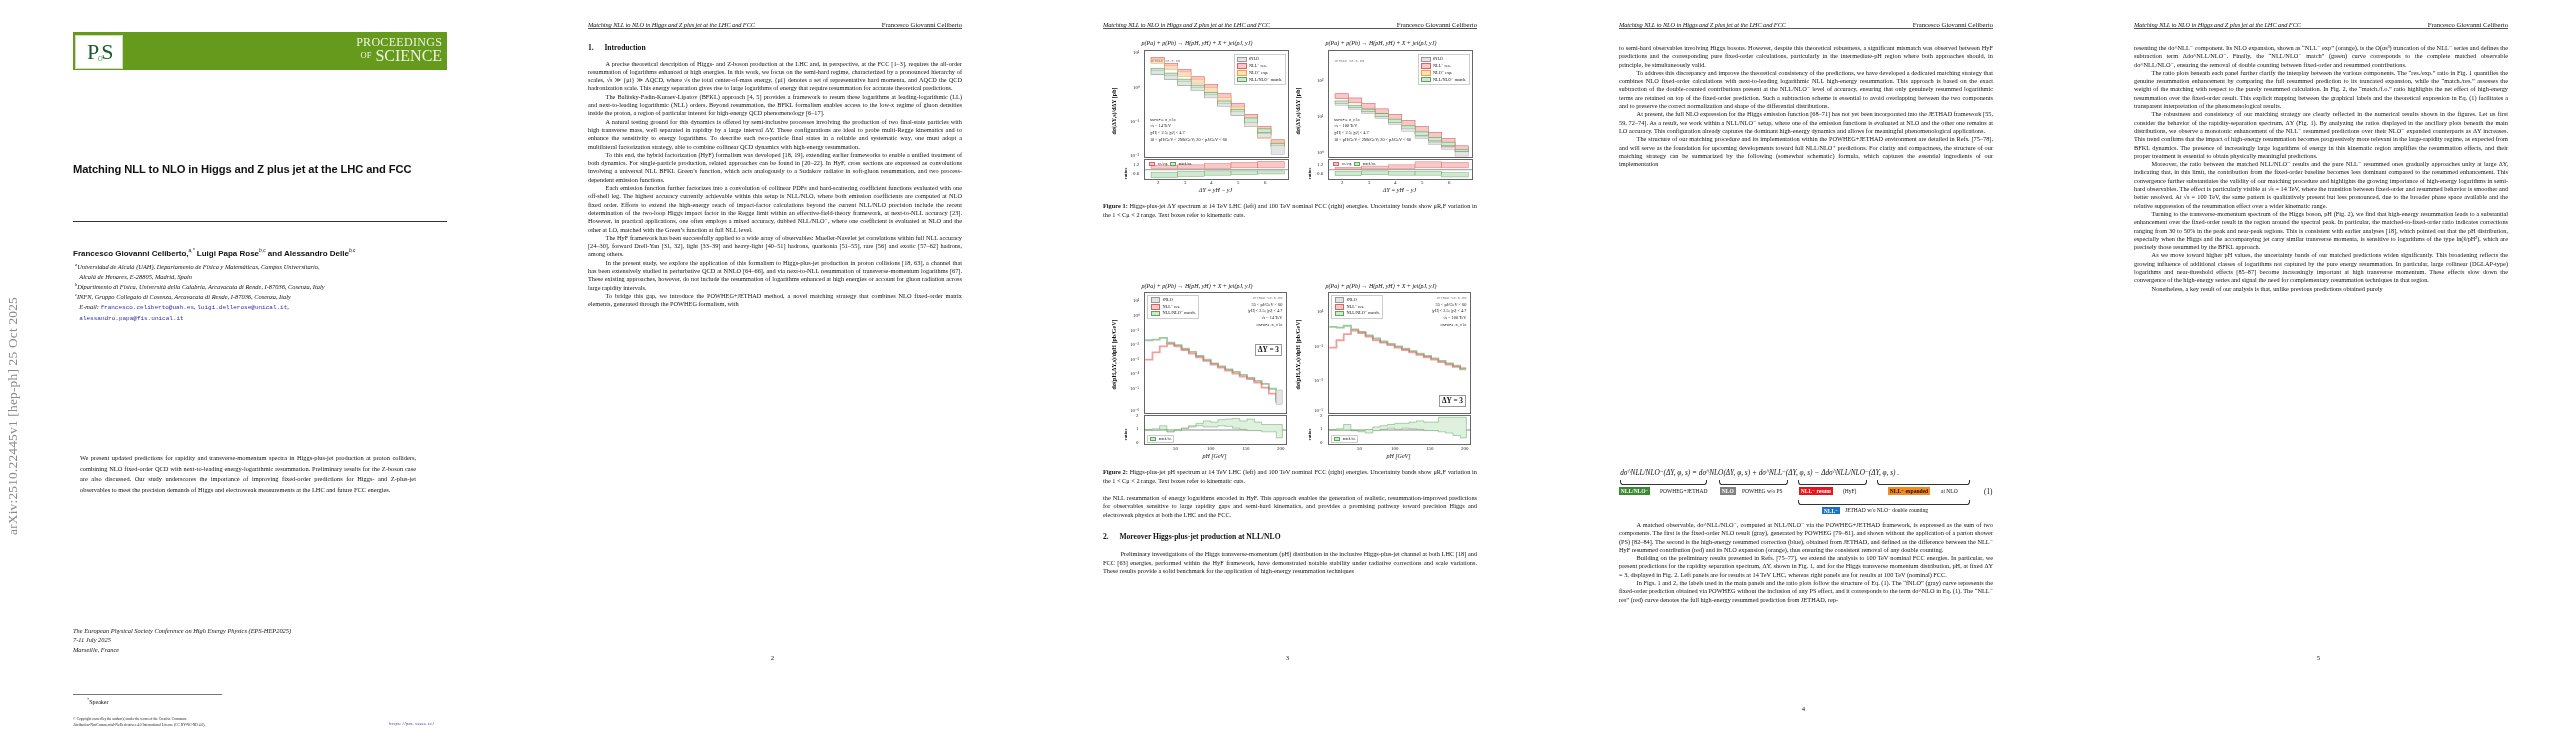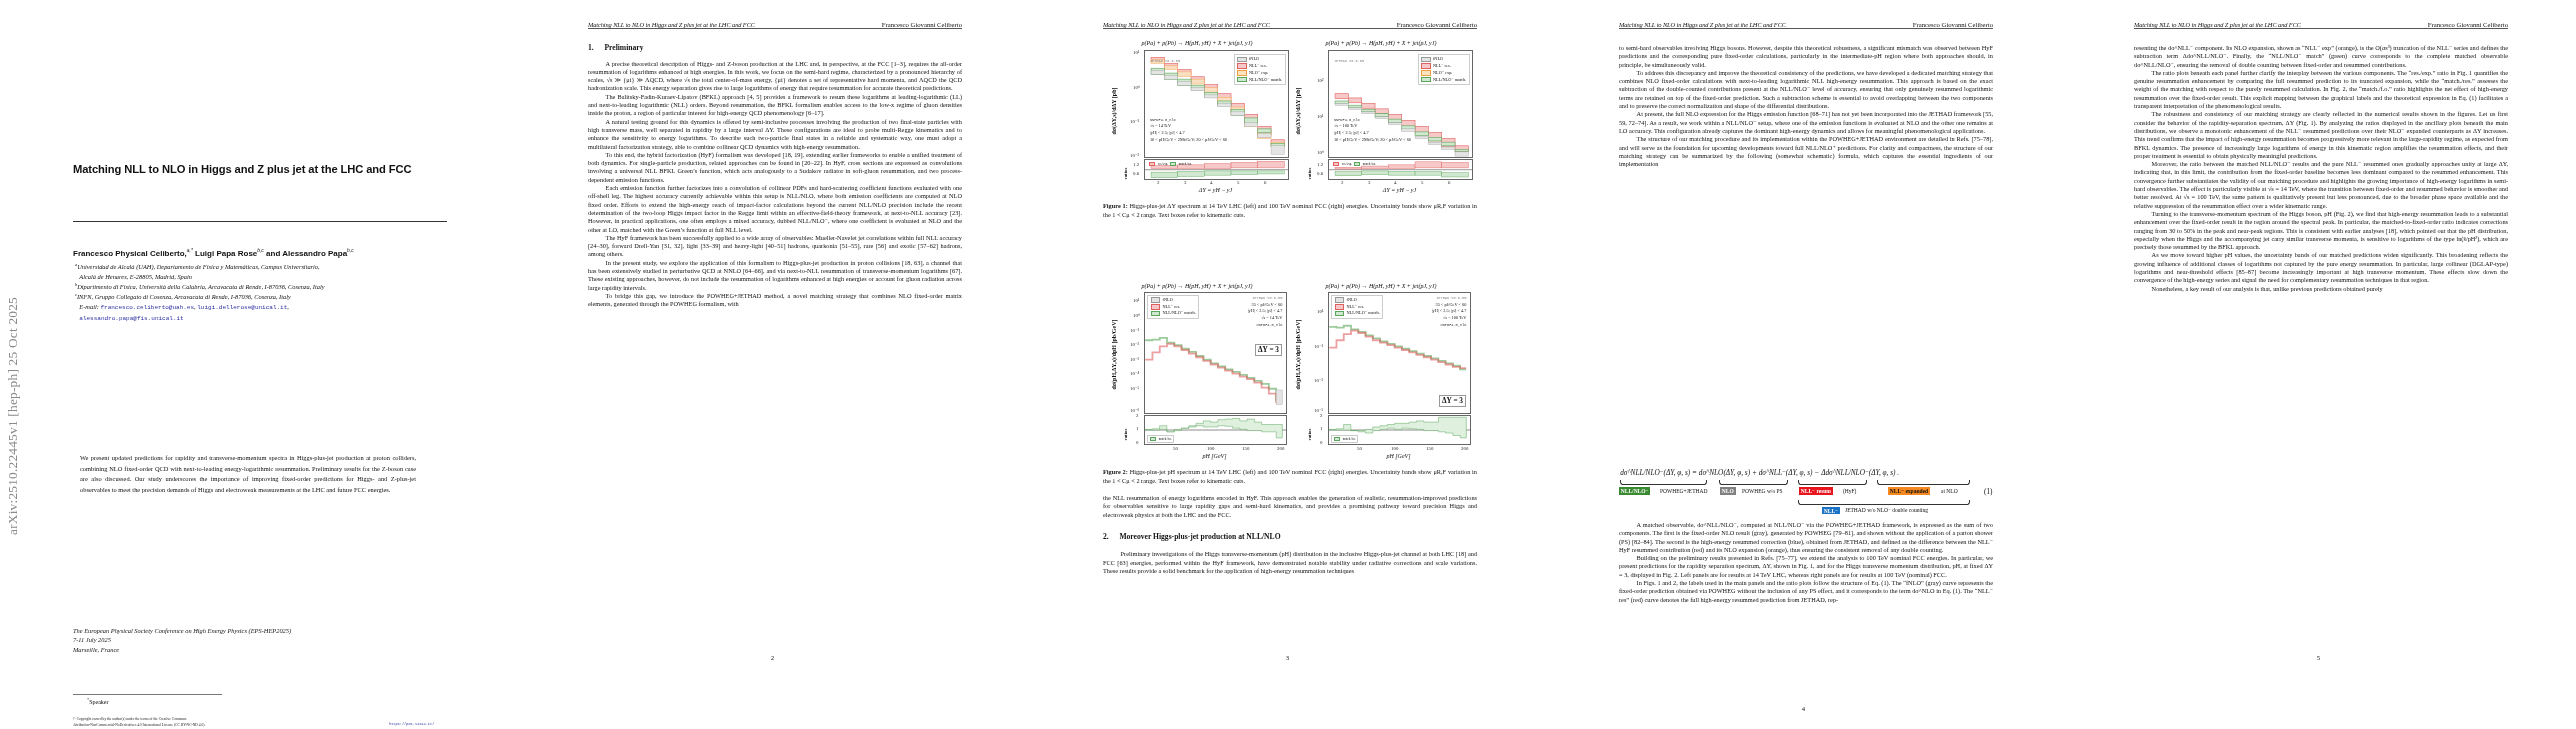--- a/index.html
+++ b/index.html
@@ -65,30 +65,37 @@
   
   .eq { position:absolute; left:73px; top:231px; width:374px; height:97px; font-size:7.3px; }
   .tag { position:absolute; font-size:5.5px; color:#fff; padding:0.6px 1.8px; font-weight:bold; }
   .tagdesc { position:absolute; font-size:5.5px; color:#111; }
   .brace { position:absolute; height:3.6px; border:0.6px solid #333; border-top:none; border-radius:0 0 3.6px 3.6px; }
 </style>
 </head>
 <body>
 
 <div class="page p1">
+  <div class="pos-banner">
+    <div class="pos-logo">P<span class="o">o</span>S</div>
+    <div class="pos-text">
+      <div class="l1">PROCEEDINGS</div>
+      <div class="l2"><span class="of">OF</span> <span>SCIENCE</span></div>
+    </div>
+  </div>
 
   <div class="arxiv">arXiv:2510.22445v1  [hep-ph]  25 Oct 2025</div>
 
   <div class="title">Matching NLL to NLO in Higgs and Z plus jet at the LHC and FCC</div>
   <div class="title-rule"></div>
 
   <div class="authors">
-    <span>Francesco Physical Celiberto,</span><sup>a,*</sup>
+    <span>Francesco Giovanni Celiberto,</span><sup>a,*</sup>
     <span>Luigi Papa Rose</span><sup>b,c</sup>
-    <span>and Alessandro Papa</span><sup>b,c</sup>
+    <span>and Alessandro Delle</span><sup>b,c</sup>
   </div>
 
   <div class="affils">
     <div><sup>a</sup><span>Universidad de Alcalá (UAH), Departamento de Física y Matemáticas, Campus Universitario,</span></div>
     <div class="ind">Alcalá de Henares, E-28805, Madrid, Spain</div>
     <div><sup>b</sup><span>Dipartimento di Fisica, Università della Calabria, Arcavacata di Rende, I-87036, Cosenza, Italy</span></div>
     <div><sup>c</sup><span>INFN, Gruppo Collegato di Cosenza, Arcavacata di Rende, I-87036, Cosenza, Italy</span></div>
     <div class="ind">
       <span>E-mail:</span>
       <a class="mail">francesco.celiberto@uah.es</a>,
@@ -112,21 +119,21 @@
   </div>
   <a class="posurl">https://pos.sissa.it/</a>
 </div>
 
 <div class="page p2">
   <div class="runhead">
     <span class="rt">Matching NLL to NLO in Higgs and Z plus jet at the LHC and FCC</span>
     <span class="ra">Francesco Giovanni Celiberto</span>
   </div>
   <div class="body" style="top:44px;">
-    <h2 class="sec" style="margin-bottom:7.3px;"><span class="num">1.</span><span>Preliminary</span></h2>
+    <h2 class="sec" style="margin-bottom:7.3px;"><span class="num">1.</span><span>Introduction</span></h2>
     <p>A precise theoretical description of Higgs- and Z-boson production at the LHC and, in perspective, at the FCC [1–3], requires the all-order resummation of logarithms enhanced at high energies. In this work, we focus on the semi-hard regime, characterized by a pronounced hierarchy of scales, √s ≫ {μi} ≫ ΛQCD, where √s the total center-of-mass energy, {μi} denotes a set of representative hard momenta, and ΛQCD the QCD hadronization scale. This energy separation gives rise to large logarithms of energy that require resummation for accurate theoretical predictions.</p>
     <p>The Balitsky-Fadin-Kuraev-Lipatov (BFKL) approach [4, 5] provides a framework to resum these logarithms at leading-logarithmic (LL) and next-to-leading logarithmic (NLL) orders. Beyond resummation, the BFKL formalism enables access to the low-x regime of gluon densities inside the proton, a region of particular interest for high-energy QCD phenomenology [6–17].</p>
     <p>A natural testing ground for this dynamics is offered by semi-inclusive processes involving the production of two final-state particles with high transverse mass, well separated in rapidity by a large interval ΔY. These configurations are ideal to probe multi-Regge kinematics and to enhance the sensitivity to energy logarithms. To describe such two-particle final states in a reliable and systematic way, one must adopt a multilateral factorization strategy, able to combine collinear QCD dynamics with high-energy resummation.</p>
     <p>To this end, the hybrid factorization (HyF) formalism was developed [18, 19], extending earlier frameworks to enable a unified treatment of both dynamics. For single-particle production, related approaches can be found in [20–22]. In HyF, cross sections are expressed as convolutions involving a universal NLL BFKL Green’s function, which acts analogously to a Sudakov radiator in soft-gluon resummation, and two process-dependent emission functions.</p>
     <p>Each emission function further factorizes into a convolution of collinear PDFs and hard-scattering coefficient functions evaluated with one off-shell leg. The highest accuracy currently achievable within this setup is NLL/NLO, where both emission coefficients are computed at NLO fixed order. Efforts to extend the high-energy reach of impact-factor calculations beyond the current NLL/NLO precision include the recent determination of the two-loop Higgs impact factor in the Regge limit within an effective-field-theory framework, at next-to-NLL accuracy [23]. However, in practical applications, one often employs a mixed accuracy, dubbed NLL/NLO⁻, where one coefficient is evaluated at NLO and the other at LO, matched with the Green’s function at full NLL level.</p>
     <p>The HyF framework has been successfully applied to a wide array of observables: Mueller-Navelet jet correlations within full NLL accuracy [24–30], forward Drell-Yan [31, 32], light [33–39] and heavy-light [40–51] hadrons, quarkonia [51–55], rare [56] and exotic [57–62] hadrons, among others.</p>
     <p>In the present study, we explore the application of this formalism to Higgs-plus-jet production in proton collisions [18, 63], a channel that has been extensively studied in perturbative QCD at NNLO [64–66], and via next-to-NLL resummation of transverse-momentum logarithms [67]. These existing approaches, however, do not include the resummation of logarithms enhanced at high energies or account for gluon radiation across large rapidity intervals.</p>
     <p>To bridge this gap, we introduce the POWHEG+JETHAD method, a novel matching strategy that combines NLO fixed-order matrix elements, generated through the POWHEG formalism, with</p>
   </div>
   <div class="pagenum">2</div>

